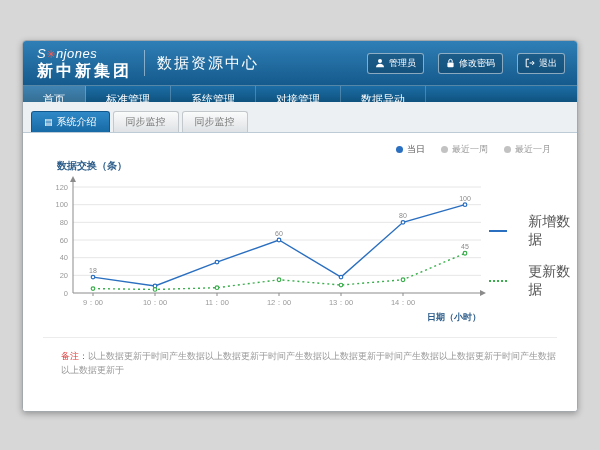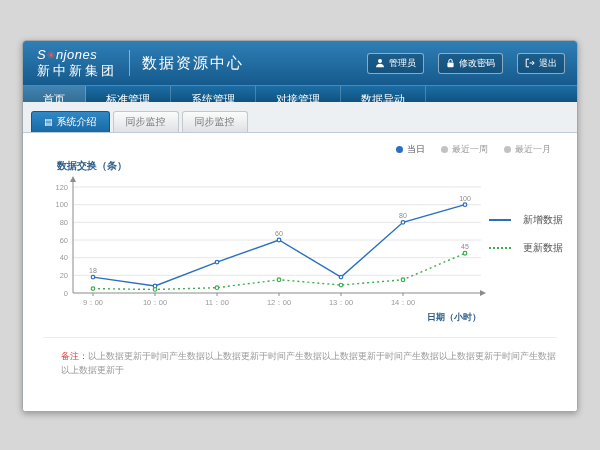--- a/index.html
+++ b/index.html
@@ -4,21 +4,21 @@
 <style>
   *{margin:0;padding:0;box-sizing:border-box}
   html,body{width:600px;height:450px}
   body{background:#d7d7d7;font-family:"Liberation Sans","DejaVu Sans",sans-serif;position:relative;overflow:hidden}
   .window{position:absolute;left:22px;top:40px;width:556px;height:372px;background:#fff;border:1px solid #a3a8ad;border-radius:4px;box-shadow:0 2px 6px rgba(0,0,0,.3);overflow:hidden;display:flex;flex-direction:column}
   
   .hdr{height:44px;background:linear-gradient(#2f7fb6,#155a8d);display:flex;align-items:center;flex-shrink:0}
   .logo{margin-left:14px;color:#fff;line-height:1.1;cursor:pointer}
   .brand{font-size:13px;font-weight:normal;font-style:italic;letter-spacing:.5px}
   .brand .star{color:#ff5a4e;font-style:normal;font-size:11px}
-  .brand-sub{font-size:13px;font-weight:normal;letter-spacing:3px;margin-top:1px}
+  .brand-sub{font-size:16px;font-weight:bold;letter-spacing:3px;margin-top:1px}
   .hdr-div{width:1px;height:26px;background:rgba(255,255,255,.45);margin:0 12px}
   .hdr-title{color:#fff;font-size:15px;letter-spacing:2px}
   .hdr-actions{margin-left:auto;margin-right:12px;display:flex;gap:14px}
   .hbtn{display:flex;align-items:center;gap:4px;background:rgba(8,48,78,.35);border:1px solid rgba(255,255,255,.5);border-radius:3px;color:#fff;font-size:9px;padding:3px 7px;cursor:pointer;white-space:nowrap}
   .hbtn svg{display:block}
   
   .nav{height:17px;background:linear-gradient(#1c6da6,#0f537f);display:flex;border-top:1px solid rgba(255,255,255,.3);flex-shrink:0}
   .nav-item{color:#fff;font-size:11px;line-height:26px;padding:0 20px;border-right:1px solid rgba(255,255,255,.22);cursor:pointer}
   .nav-item.active{background:rgba(255,255,255,.16)}
   
@@ -31,21 +31,21 @@
   
   .panel{flex:1;background:#fff;border-top:1px solid #bccbd6;display:flex;flex-direction:column}
   .filters{display:flex;justify-content:flex-end;gap:16px;padding:10px 26px 0 16px}
   .filter{display:flex;align-items:center;gap:4px;font-size:9px;color:#999;cursor:pointer}
   .dot{width:7px;height:7px;border-radius:50%;background:#c2c2c2}
   .filter.active .dot{background:#2a6fc0}
   .filter.active{color:#555}
   .ylabel{font-size:10px;font-weight:bold;color:#2c5d8a;padding:3px 4px 2px 34px}
   .chart-row{display:flex;padding-left:14px}
   .legend{width:86px;padding-top:38px;display:flex;flex-direction:column;gap:14px}
-  .lg{display:flex;align-items:center;gap:12px;font-size:10px;color:#555}
+  .lg{display:flex;align-items:center;gap:21px;font-size:14px;color:#555}
   .lsample{width:22px;height:0;border-top:2px solid #2a6fc0}
   .lsample.dotted{border-top:2px dotted #3aae4c}
   .footnote{margin:8px 20px 0 20px;padding:12px 0 0 18px;border-top:1px solid #ececec;font-size:9px;color:#999;line-height:1.5}
   .footnote .red{color:#e03a3a}
 </style>
 </head>
 <body>
 
 <div class="window">
 

